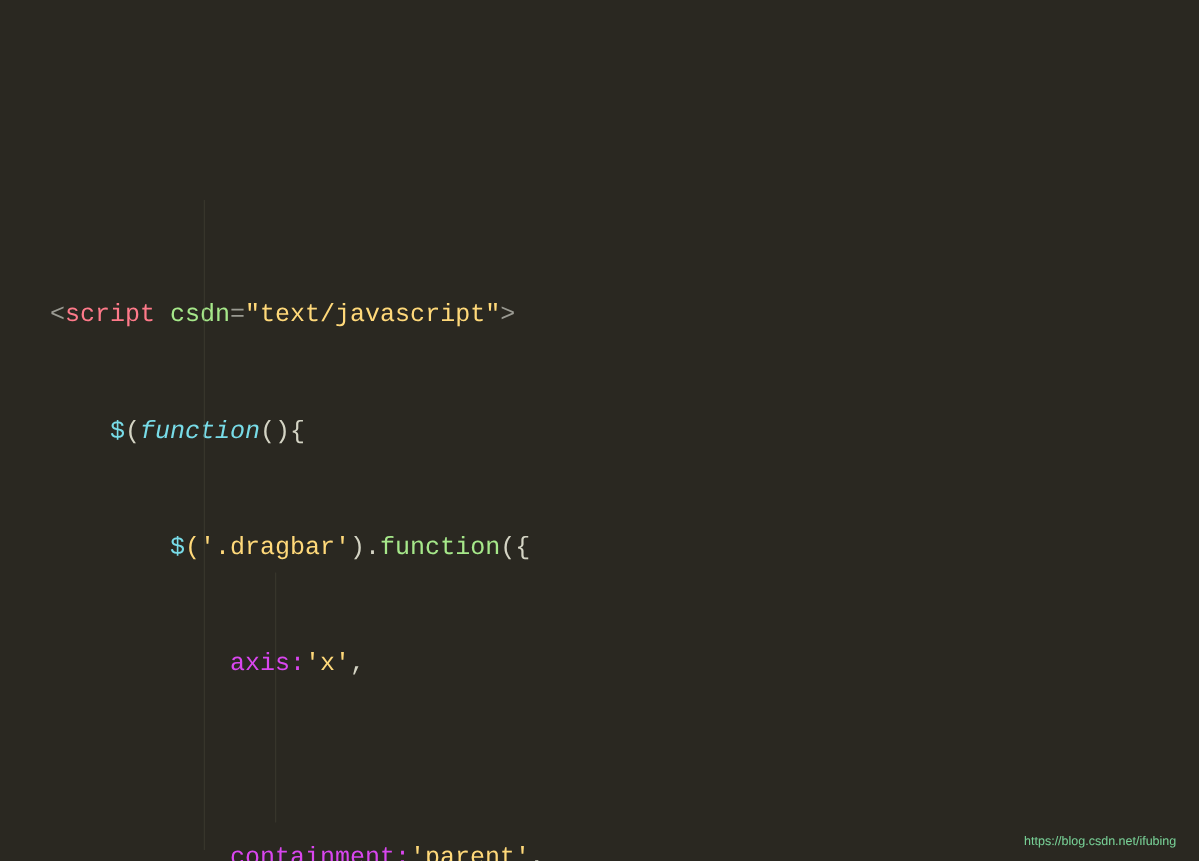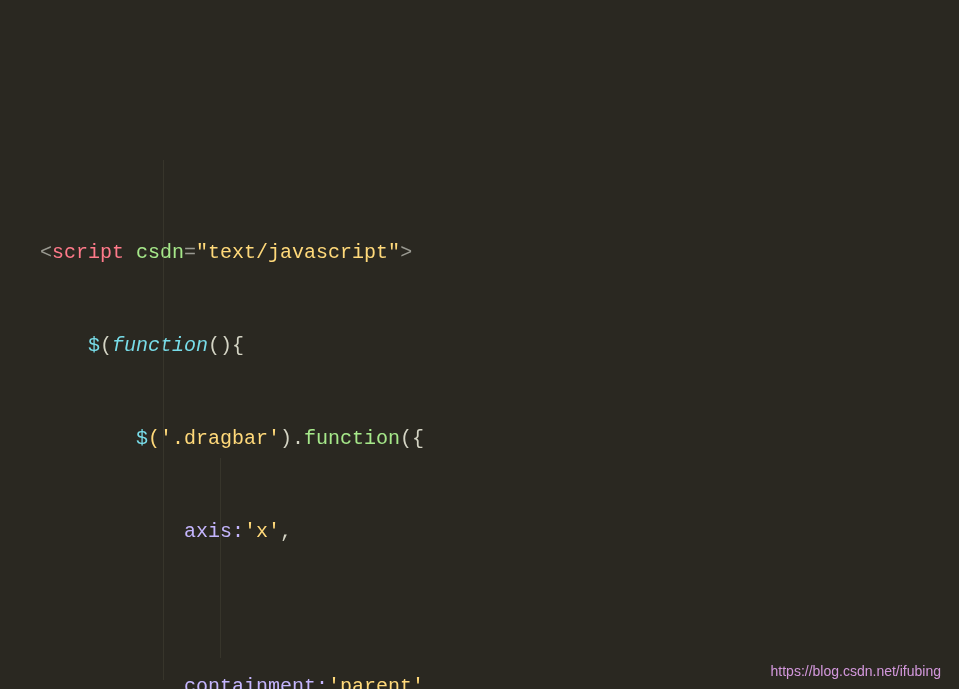--- a/index.html
+++ b/index.html
@@ -34,29 +34,29 @@
       background-color: #4a483d;
       opacity: 0.4;
     }
     .tag-bracket { color: #9a9a92; }
     .tag-name { color: #ff7a8a; }
     .punct { color: #d4d4c4; }
     .punct-dim { color: #9a9a92; }
     .jq { color: #78dce8; }
     .keyword { color: #78dce8; font-style: italic; }
     .method { color: #a6e88a; }
-    .prop { color: #c4b5fd; }
+    .prop { color: #d946ef; }
     .string { color: #ffd97a; }
     .paren { color: #ffd97a; }
     .watermark {
       position: absolute;
       bottom: 10px;
       right: 18px;
-      color: #f0abfc;
-      font-size: 14px;
+      color: #86efac;
+      font-size: 10px;
       font-family: Arial, sans-serif;
       opacity: 0.85;
     }
     .guide1 { left: 163px; top: 78px; height: 520px; }
     .guide2 { left: 220px; top: 376px; height: 200px; }
   </style>
 </head>
 <body>
 
 

